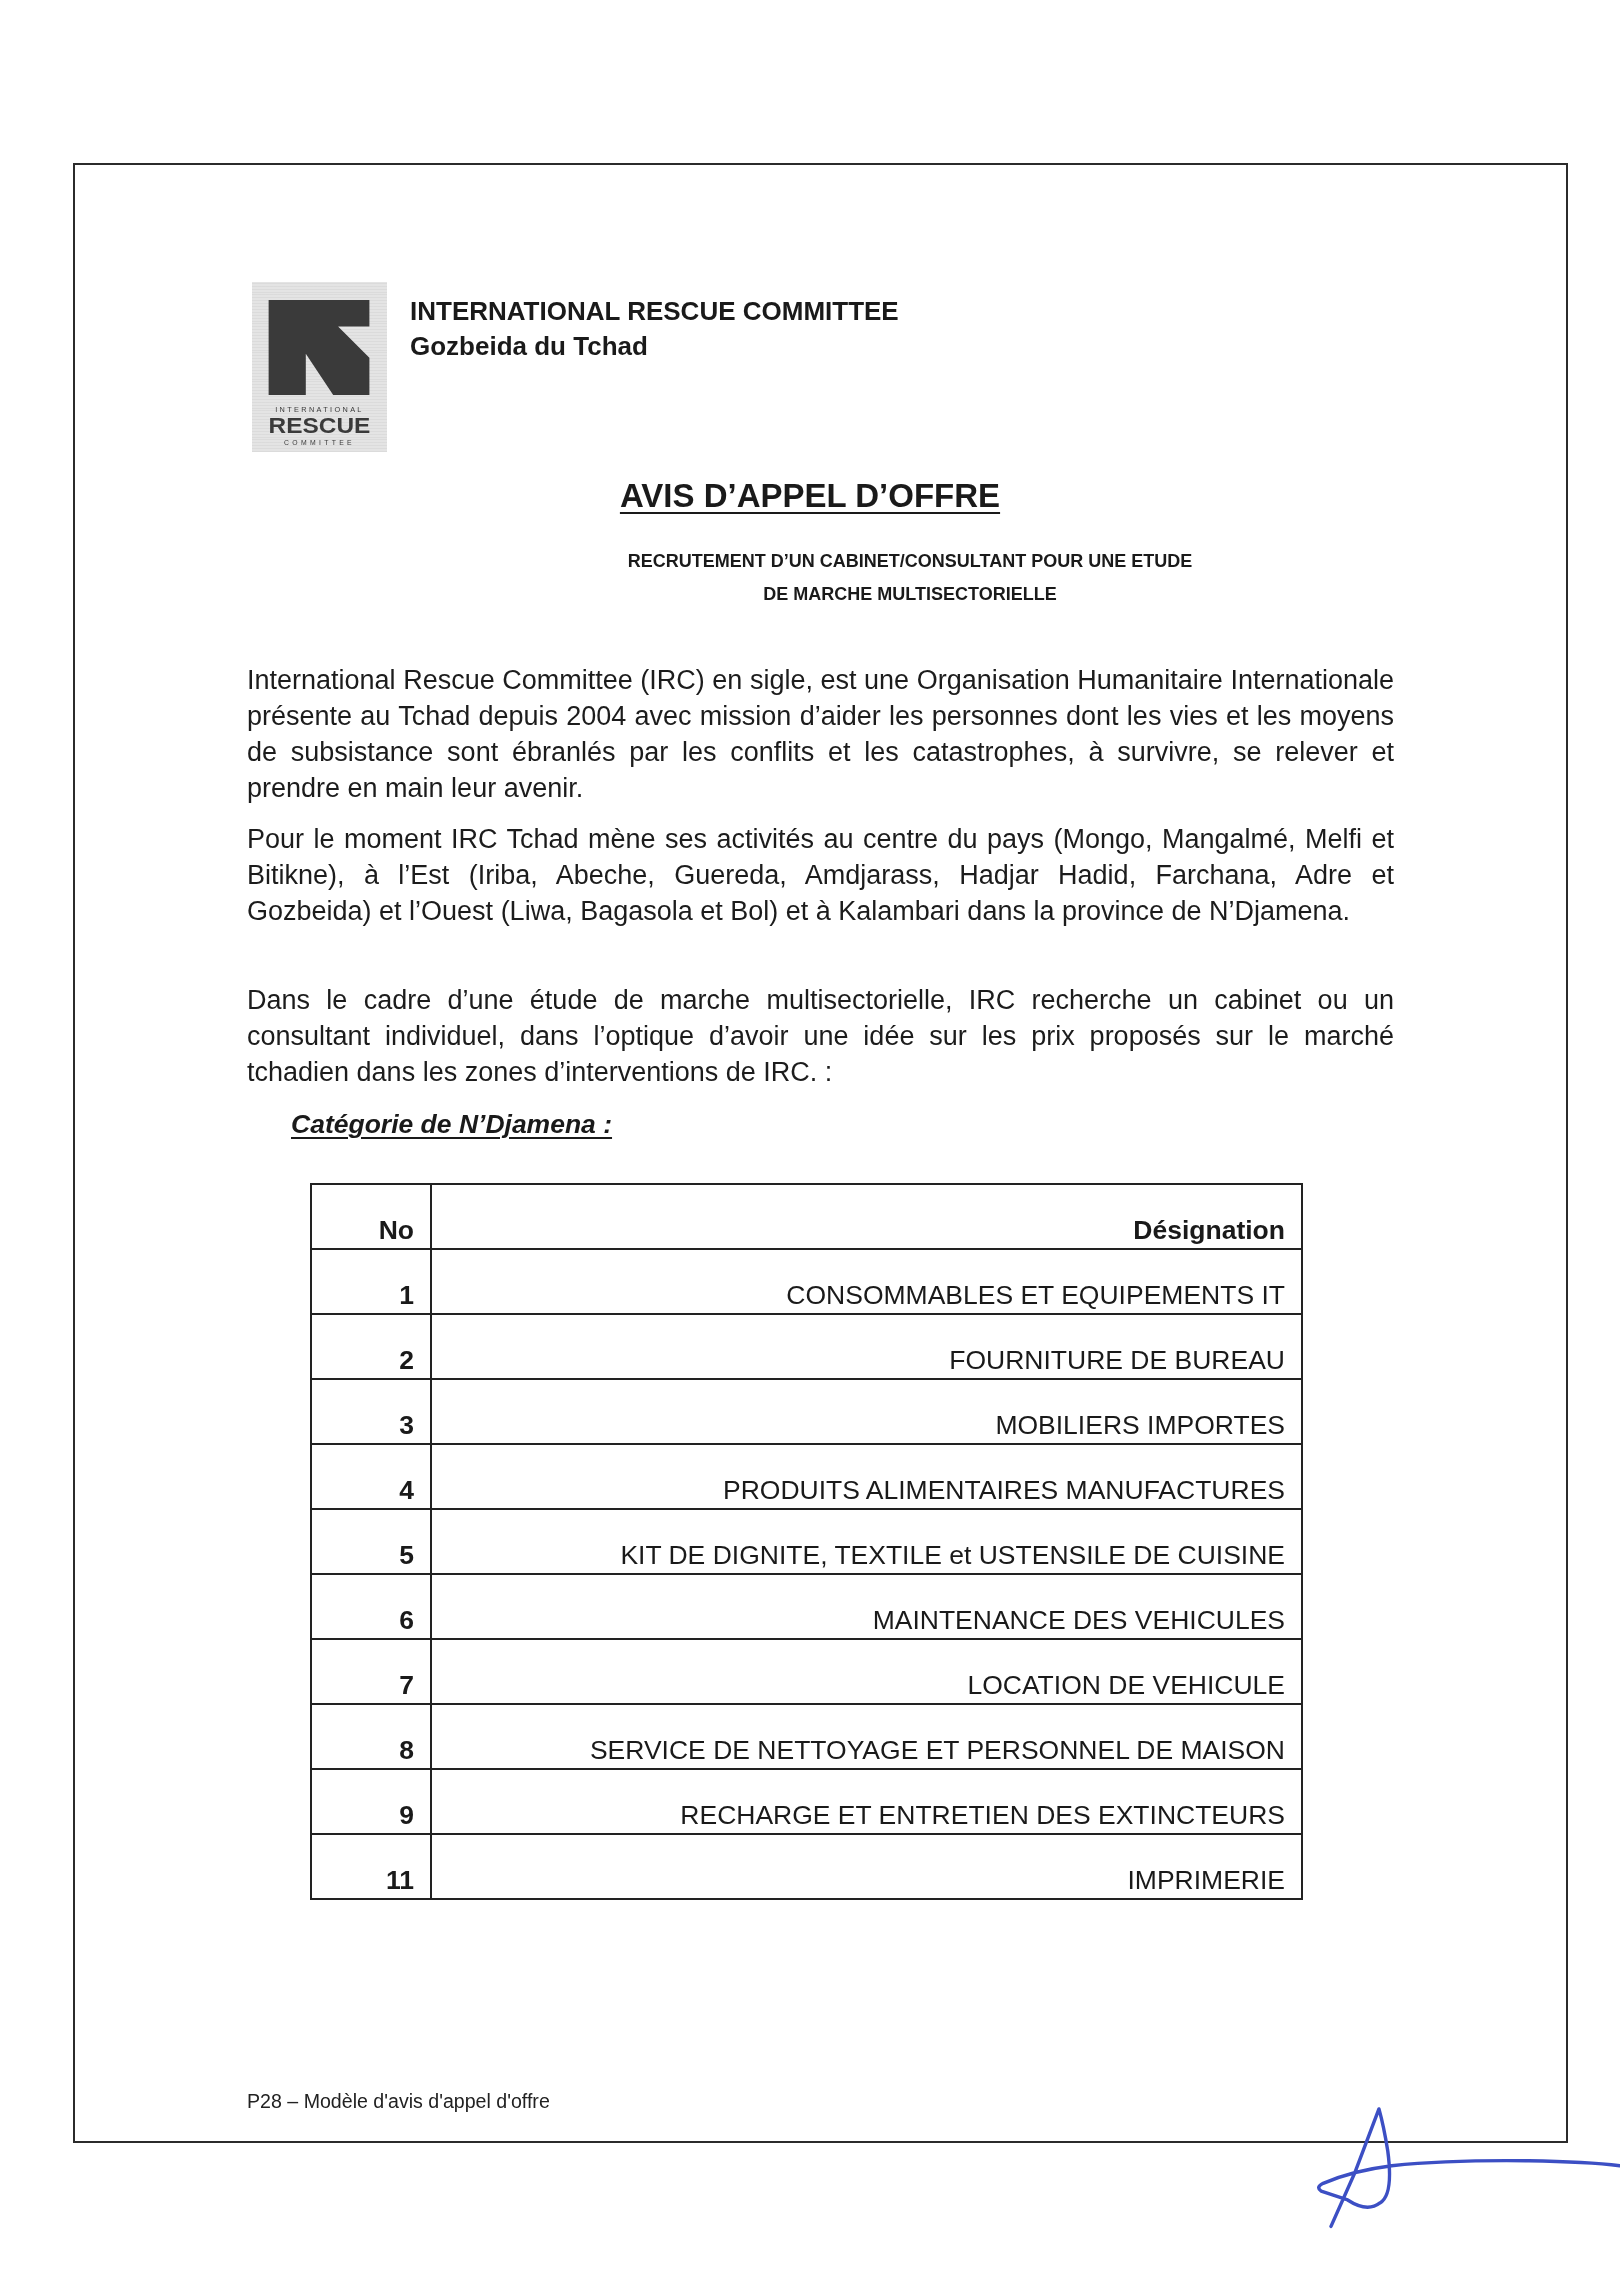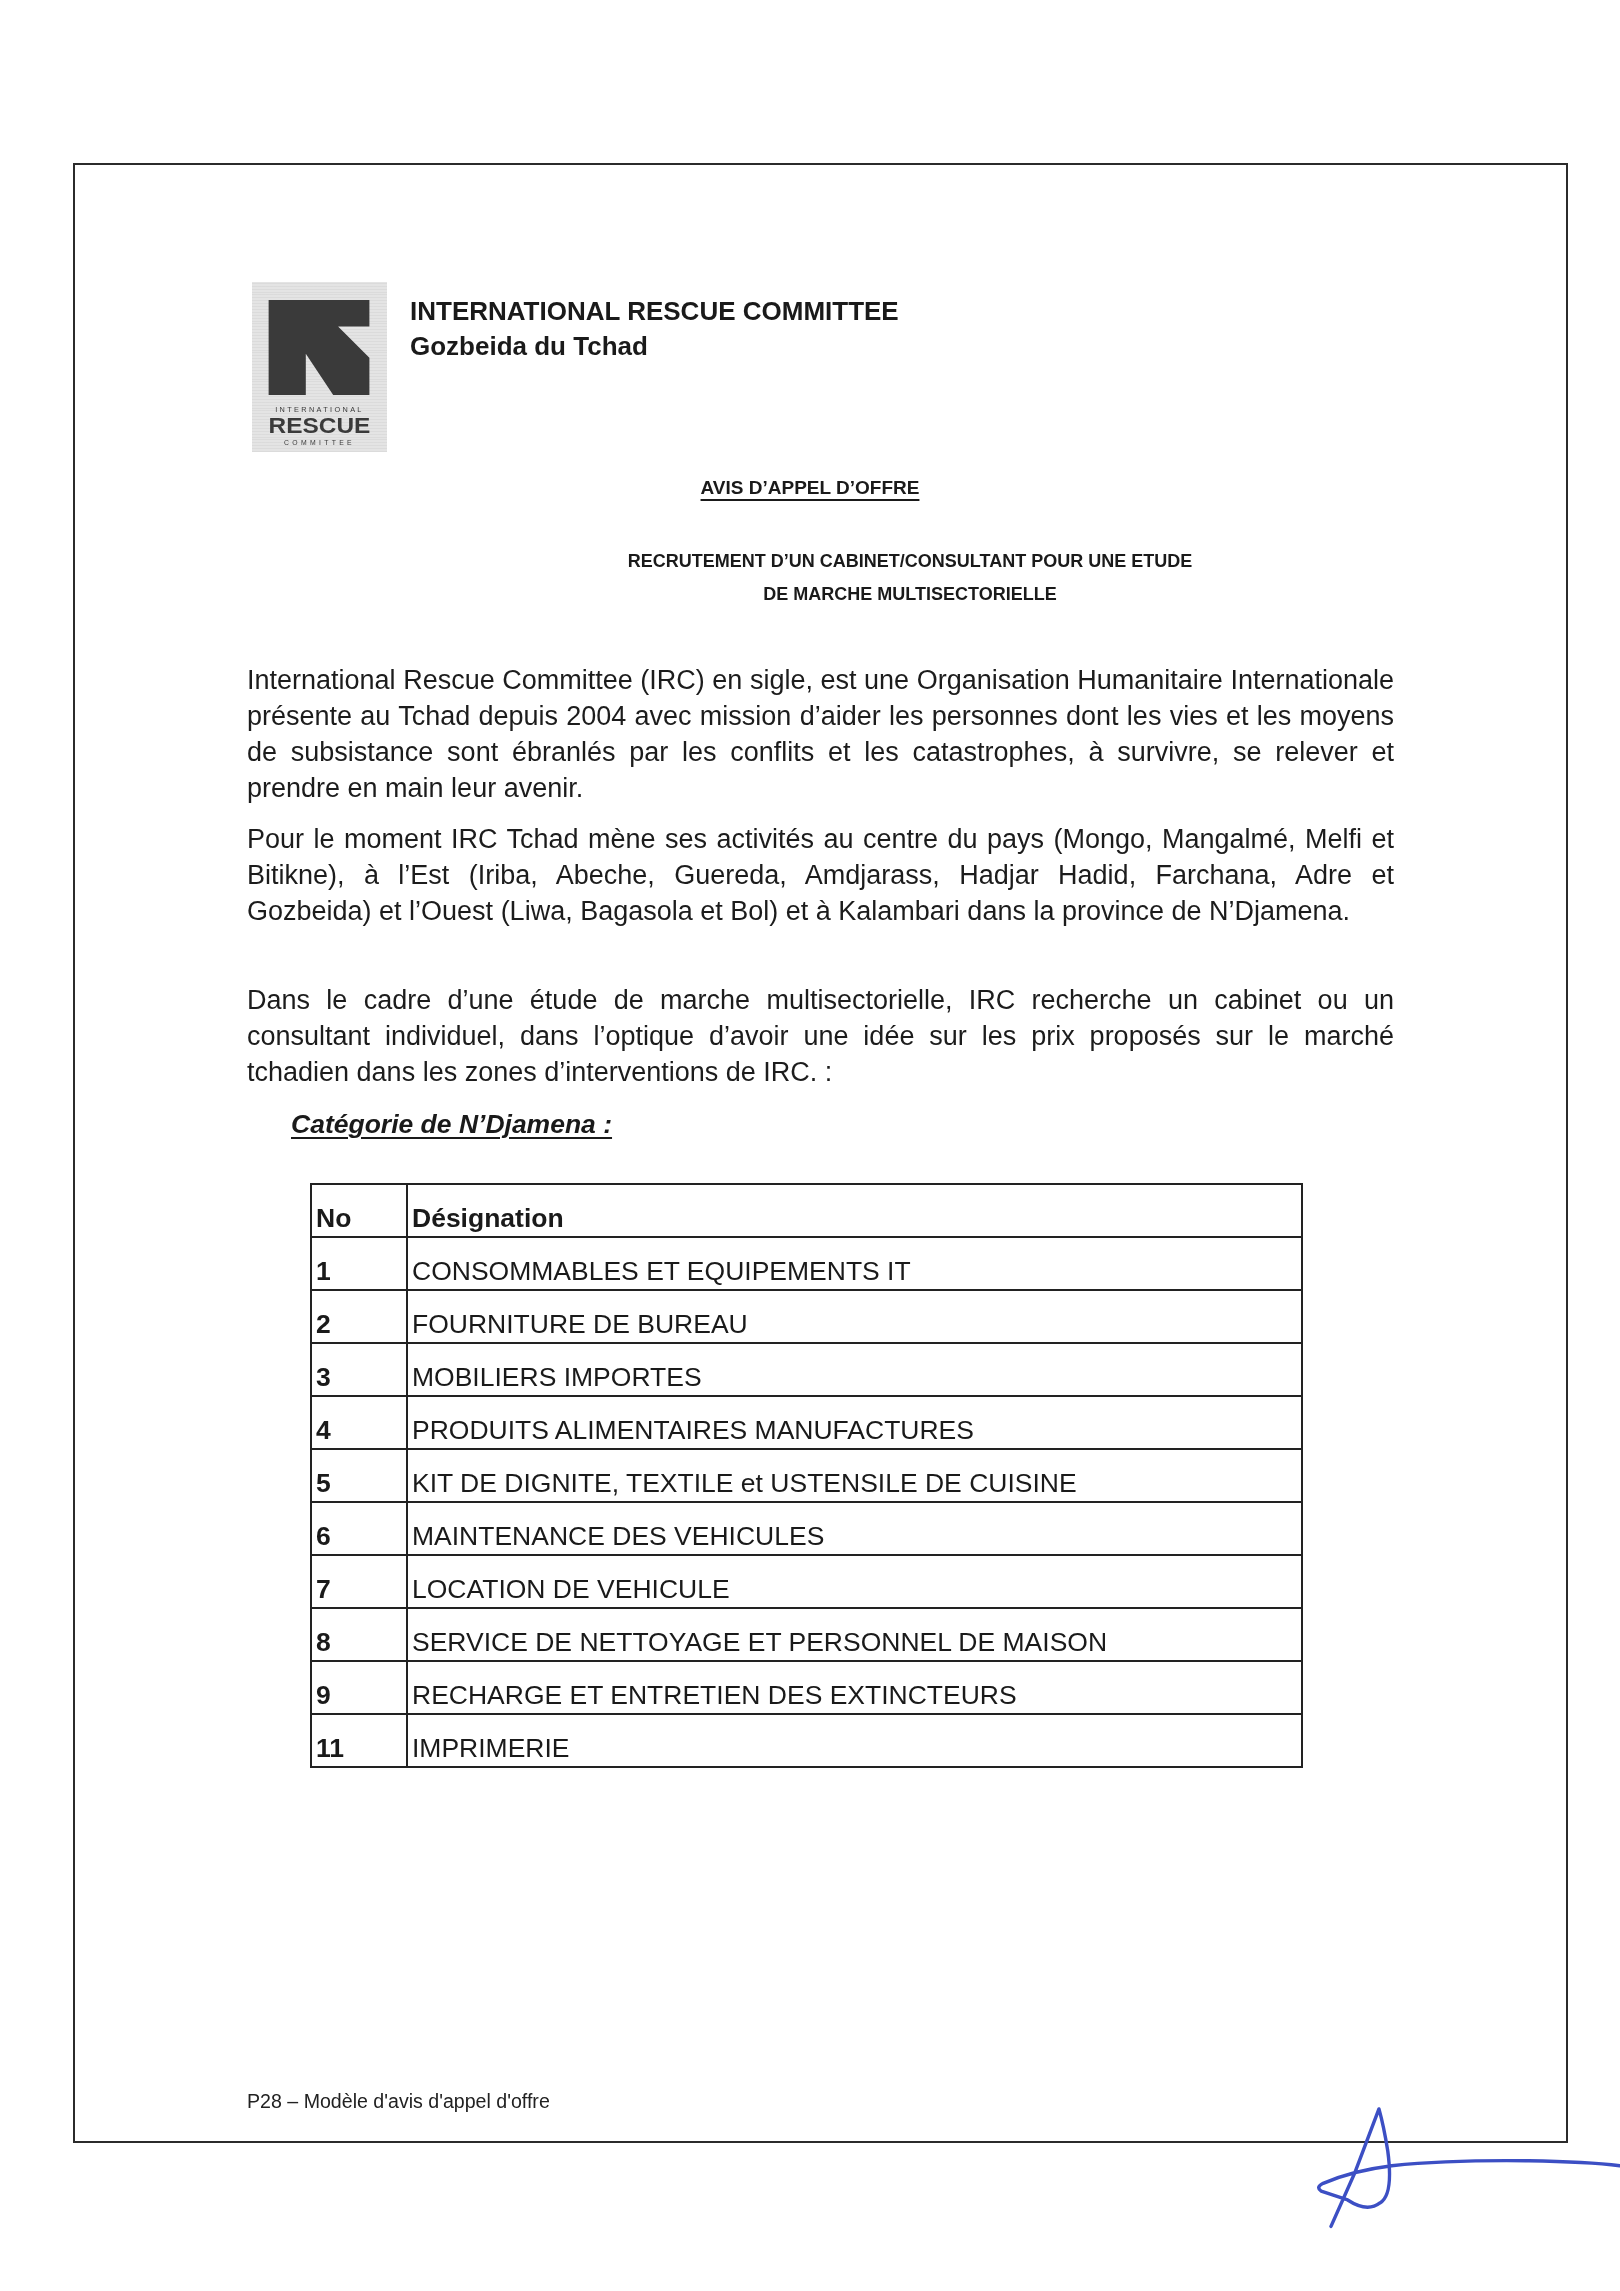--- a/index.html
+++ b/index.html
@@ -16,21 +16,21 @@
       background: #e4e4e4;
       background-image: repeating-linear-gradient(0deg, rgba(0,0,0,0.04) 0 1px, transparent 1px 2.9px);
     }
     .logo svg { position: absolute; left: 0; top: 0; }
     .org-title {
       position: absolute; left: 410px; top: 294px;
       font-weight: bold; font-size: 26px; line-height: 35px; color: #1a1a1a;
     }
     .notice-title {
       position: absolute; left: 0; width: 1620px; top: 477px; text-align: center;
-      font-weight: bold; font-size: 19px;
+      font-weight: bold; font-size: 33px;
     }
     .notice-title span { text-decoration: underline; text-decoration-thickness: 2px; text-underline-offset: 4.9px; }
     .subject {
       position: absolute; left: 410px; width: 1000px; top: 545px; text-align: center;
       font-weight: bold; font-size: 18px; line-height: 33px;
     }
     .para {
       position: absolute; left: 247px; width: 1147px;
       font-size: 27px; line-height: 36px; text-align: justify; color: #1c1c1c;
     }
@@ -38,21 +38,21 @@
     .cat-heading {
       position: absolute; left: 247px; top: 1109px;
       font-weight: bold; font-style: italic; font-size: 26.5px;
       text-decoration: underline; text-decoration-thickness: 2px; text-underline-offset: 3.9px; margin-left: 44px;
     }
     table.lots {
       position: absolute; left: 310px; top: 1183px; width: 993px;
       border-collapse: collapse;
     }
     table.lots th, table.lots td {
-      border: 2px solid #222; height: 45px; padding: 4px; font-size: 26.5px; text-align: left;
+      border: 2px solid #222; height: 45px; padding: 16px; font-size: 26.5px; text-align: right;
       vertical-align: bottom; padding-bottom: 2px; margin-left: 9px;
     }
     table.lots th { font-weight: bold; }
     table.lots td.no { font-weight: bold; width: 86px; }
     table.lots td.des { font-weight: normal; }
     .footer {
       position: absolute; left: 247px; top: 2090px; font-size: 19.6px; color: #222;
     }
     .signature { position: absolute; left: 1274px; top: 2058px; }
   </style>

